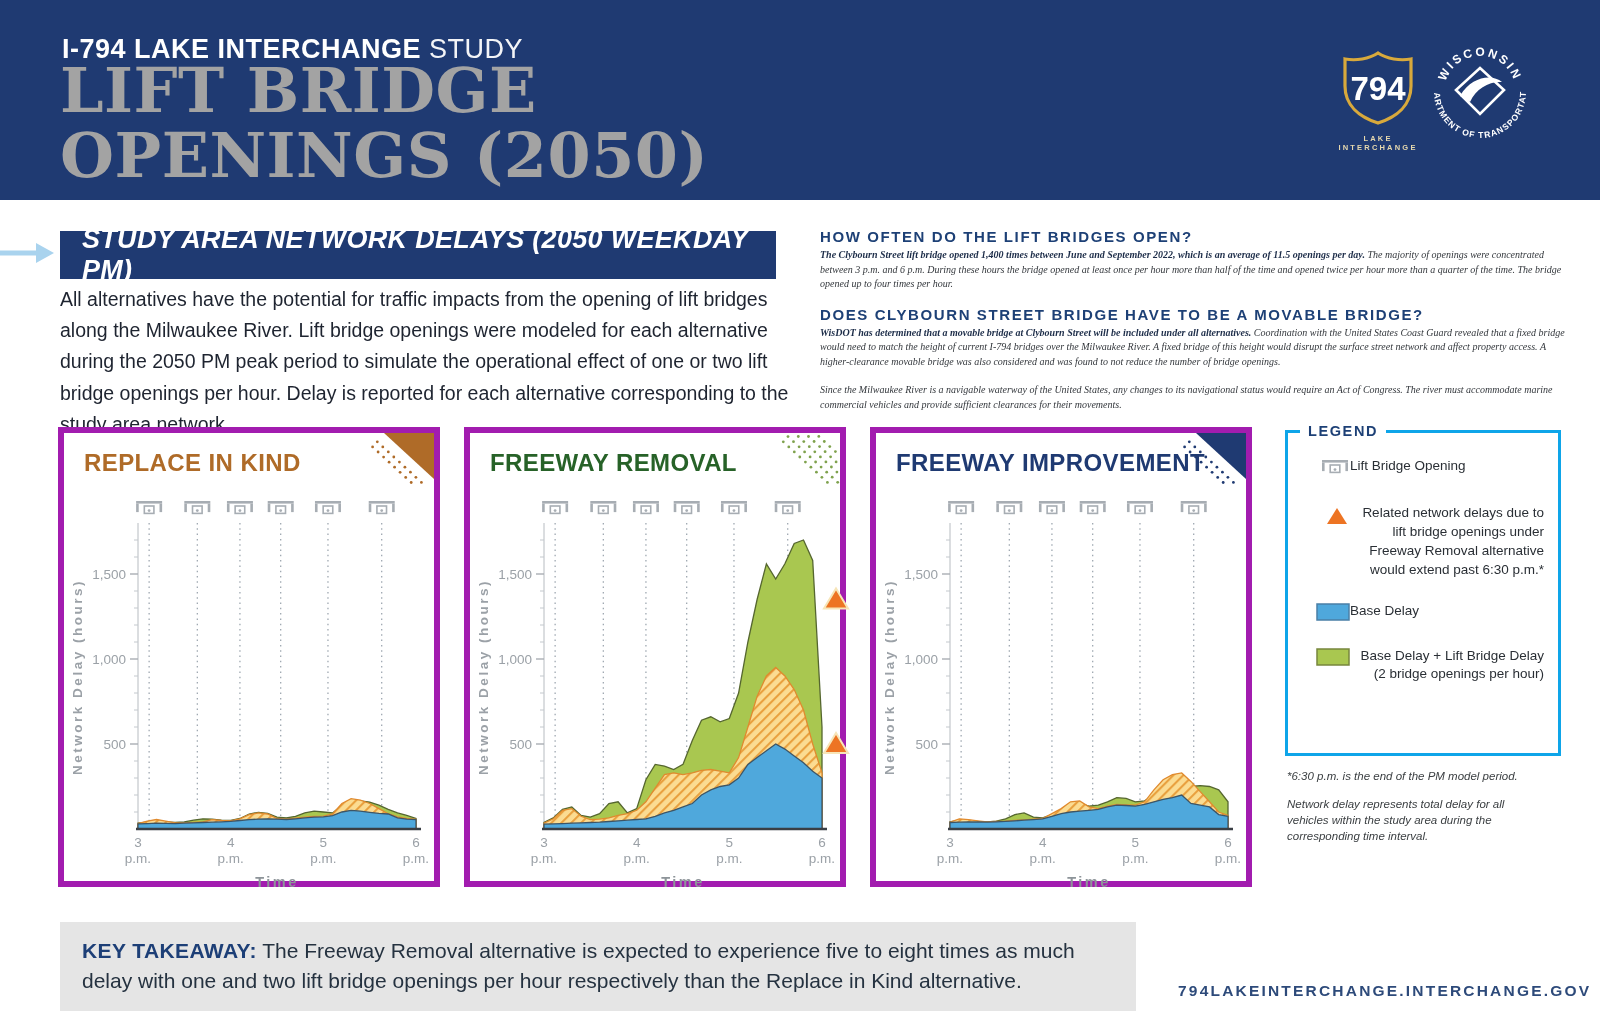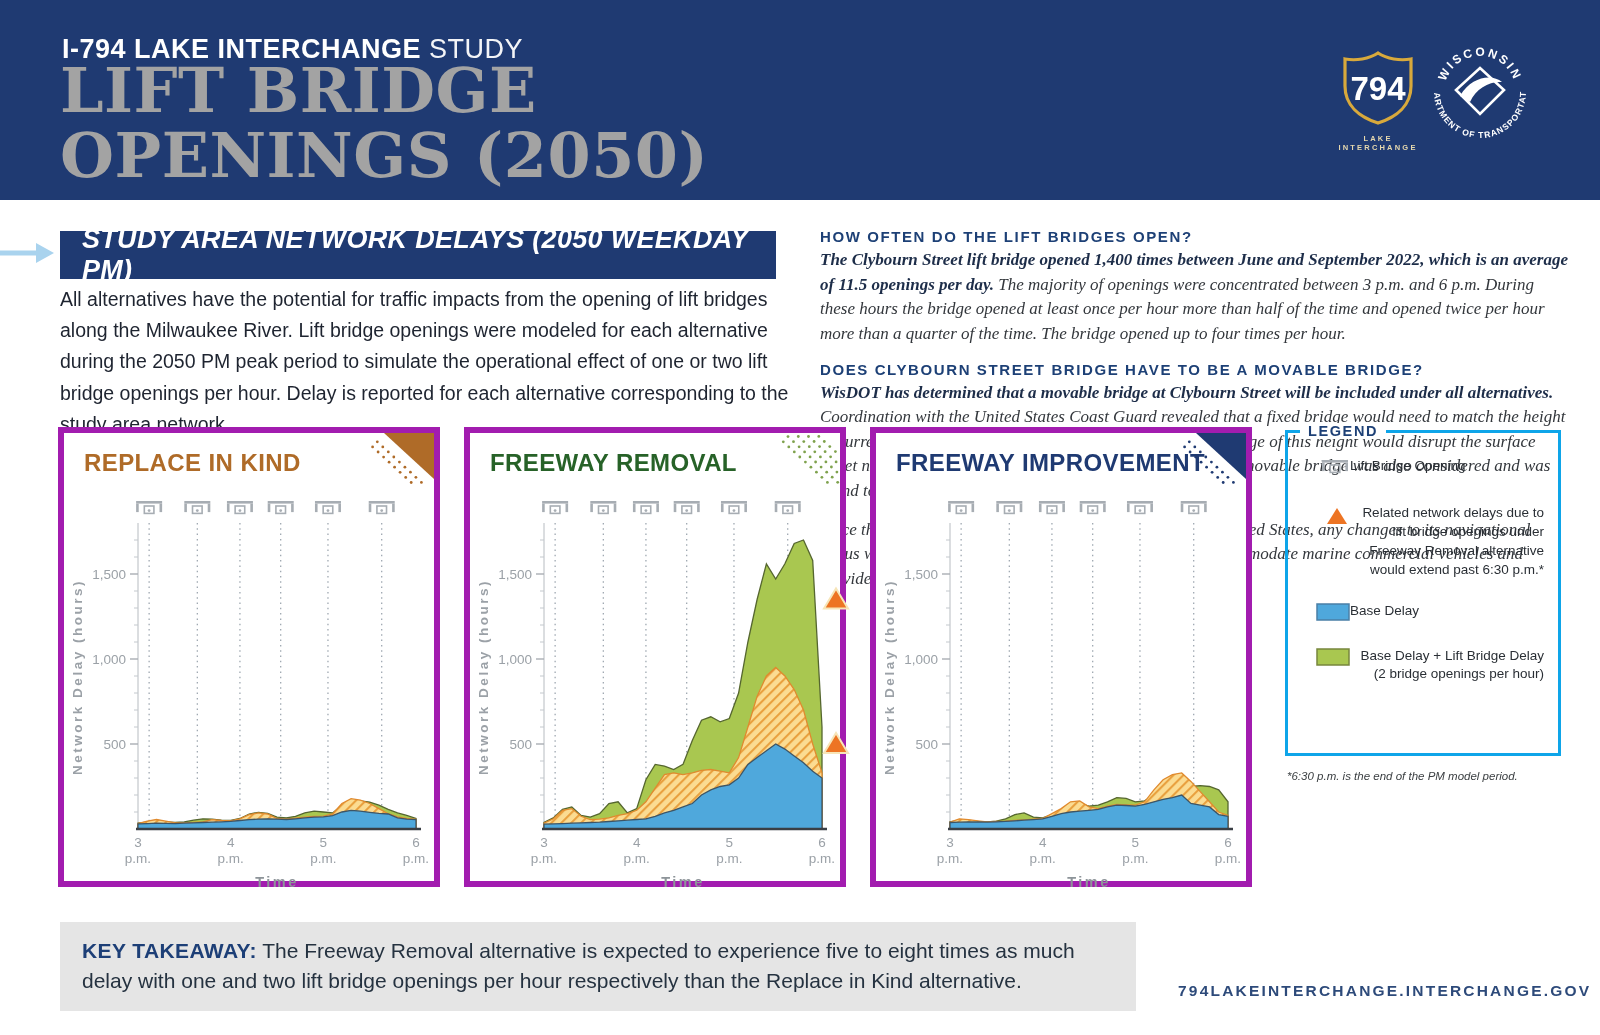--- a/index.html
+++ b/index.html
@@ -21,21 +21,21 @@
   .arrow-wrap{position:absolute;left:0;top:240px;}
   .section-bar{position:absolute;left:60px;top:231px;width:716px;height:48px;background:#1f3a72;
     display:flex;align-items:center;padding-left:22px;box-sizing:border-box;}
   .section-bar span{color:#fff;font-style:italic;font-weight:800;font-size:27px;letter-spacing:.3px;}
   .intro{position:absolute;left:60px;top:284px;width:745px;font-size:19.5px;line-height:1.6;color:#1e2430;}
 
   
   .qa{position:absolute;left:820px;top:228px;width:748px;}
   .qa h3{margin:0 0 3px 0;color:#1d4076;font-size:15px;letter-spacing:1.6px;font-weight:800;}
   .qa p{margin:0 0 14px 0;font-family:"Liberation Serif", serif;font-style:italic;
-    font-size:17px;line-height:1.45;color:#33373c;}
+    font-size:10px;line-height:1.45;color:#33373c;}
   .qa p strong{color:#1d2d49;font-weight:700;}
   .qa .q2{margin-top:2px;}
 
   
   .chart-card{position:absolute;top:427px;width:382px;height:460px;background:#fff;
     border:6px solid #a21caf;box-sizing:border-box;}
   .chart-title{position:absolute;left:20px;top:16px;font-size:24px;font-weight:800;letter-spacing:.4px;}
   .chart-corner{position:absolute;right:0;top:0;}
   .chart-plot{position:absolute;left:0;top:64px;width:382px;height:394px;}
   .chart-plot svg text{font-family:"Liberation Sans",sans-serif;}
@@ -512,20 +512,21 @@
         <span class="ic"><svg width="34" height="18">
               <rect x="1" y="1" width="32" height="16" fill="#A9C750" stroke="#77863C" stroke-width="1.5"></rect>
             </svg></span>
         <span class="lb">Base Delay + Lift Bridge Delay (2 bridge openings per hour)</span>
       </div>
     </div>
   </div>
 
   <div class="footnotes">
     <p>*6:30 p.m. is the end of the PM model period.</p>
+    <p>Network delay represents total delay for all vehicles within the study area during the corresponding time interval.</p>
   </div>
 
   <div class="takeaway">
     <span class="lab">KEY TAKEAWAY:</span><span> The Freeway Removal alternative is expected to experience five to eight times as much delay with one and two lift bridge openings per hour respectively than the Replace in Kind alternative.</span>
   </div>
 
   <div class="footer-url">794LAKEINTERCHANGE.INTERCHANGE.GOV</div>
 
 </div>
 

